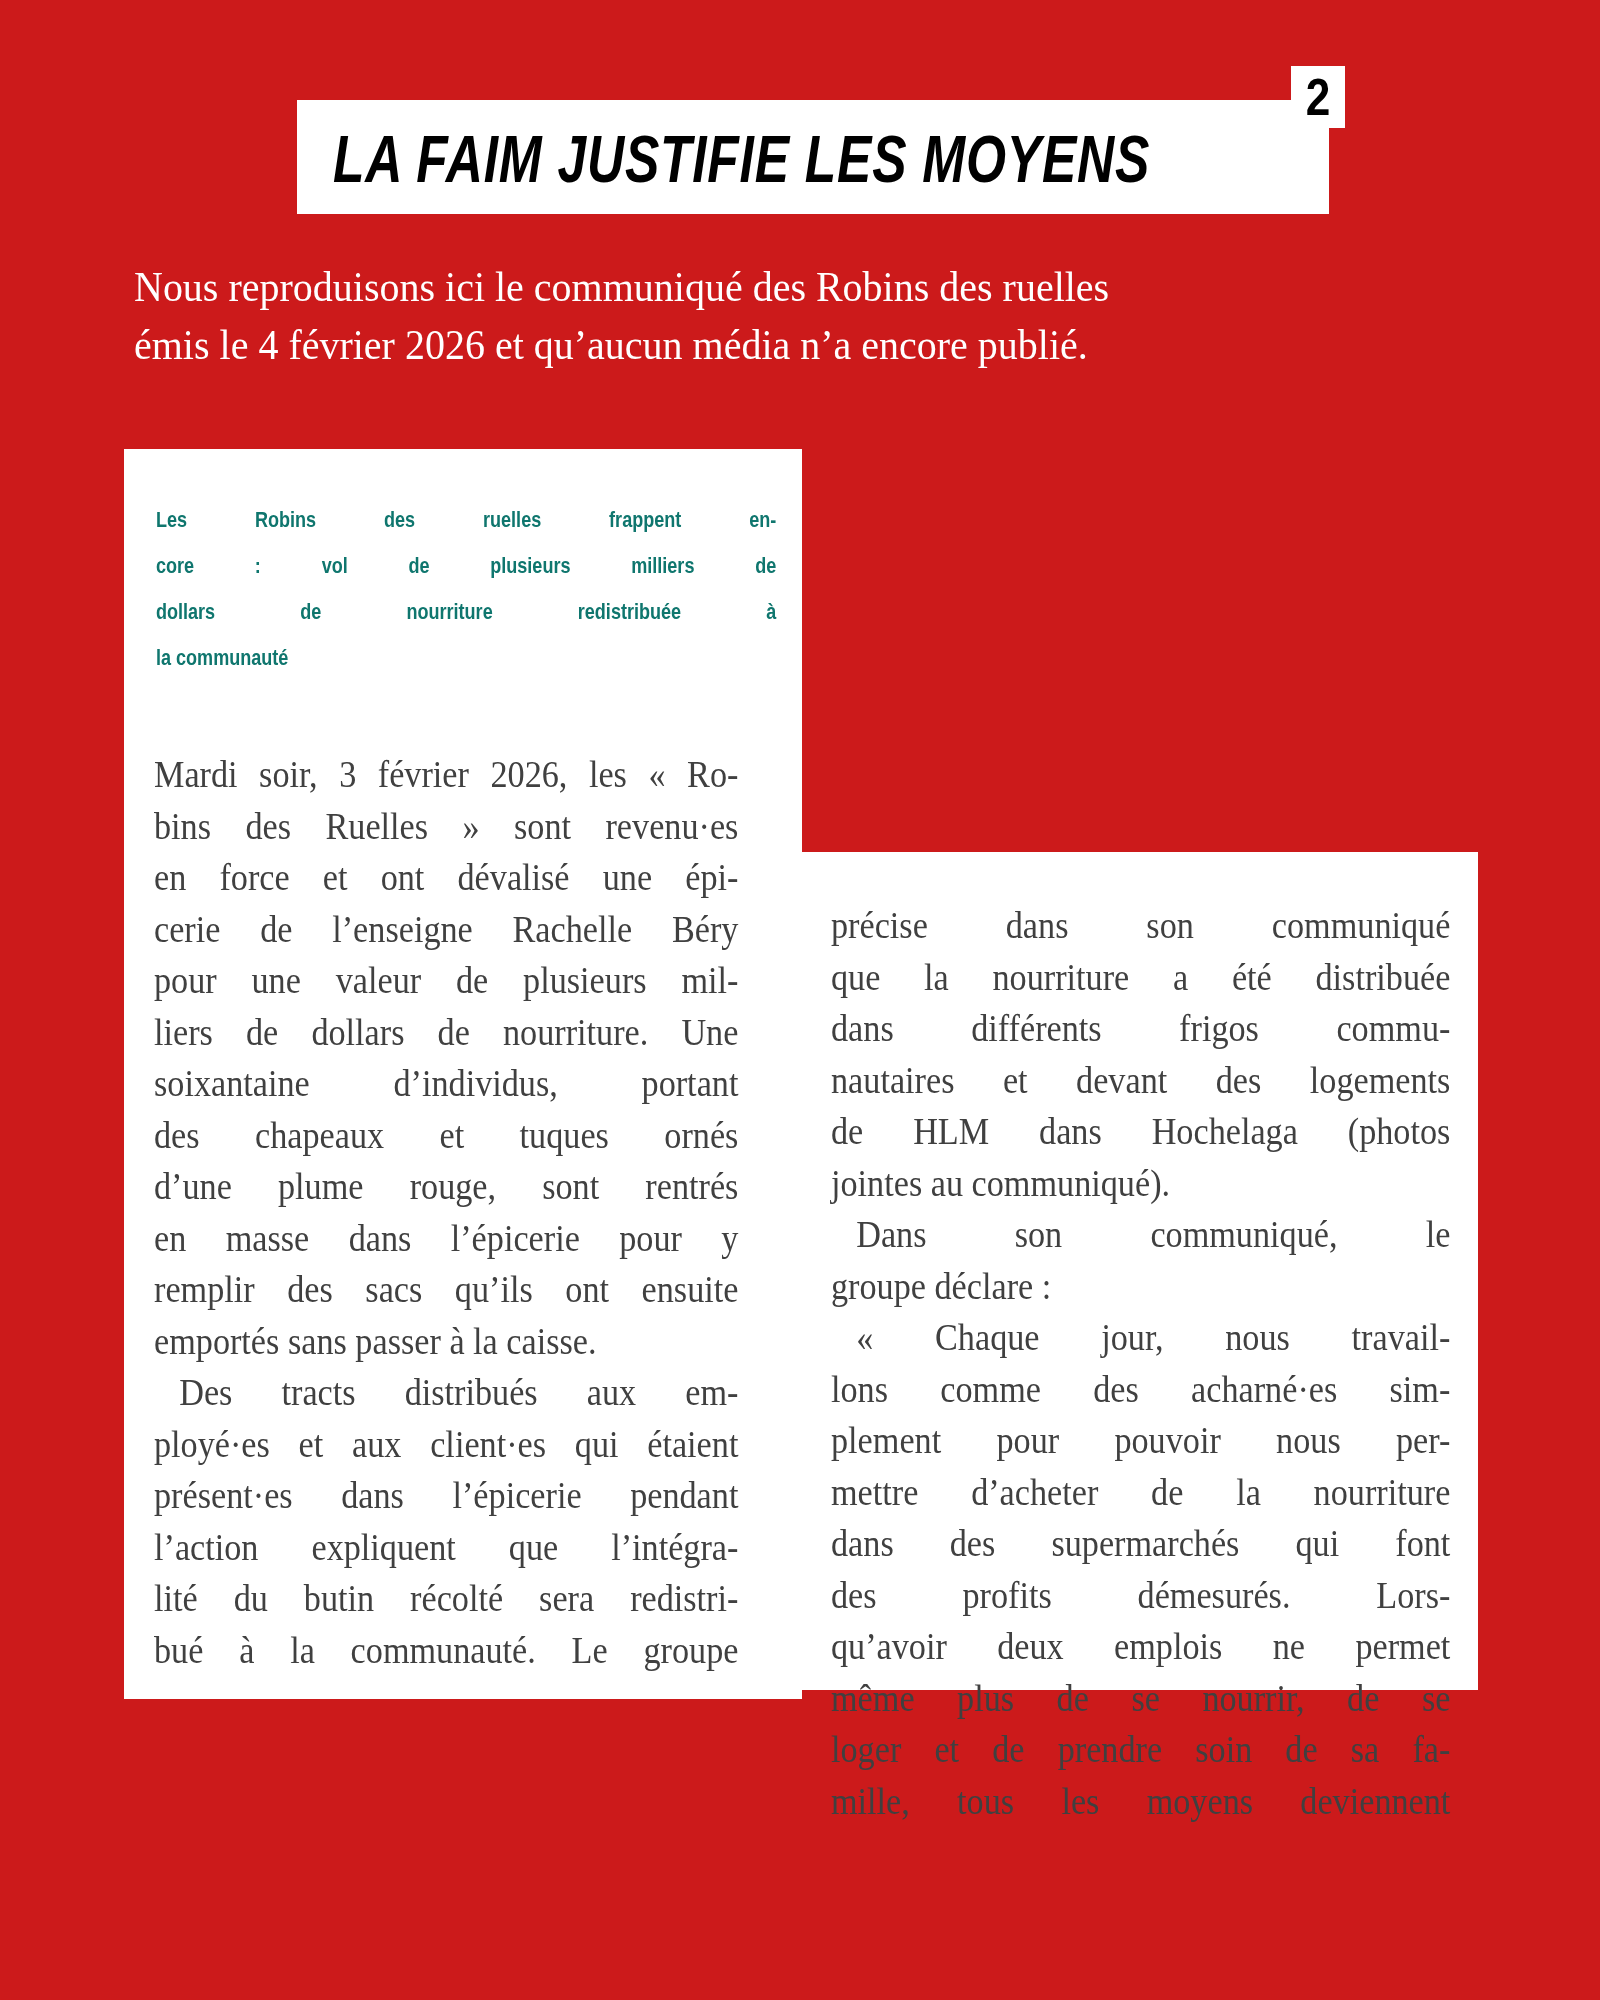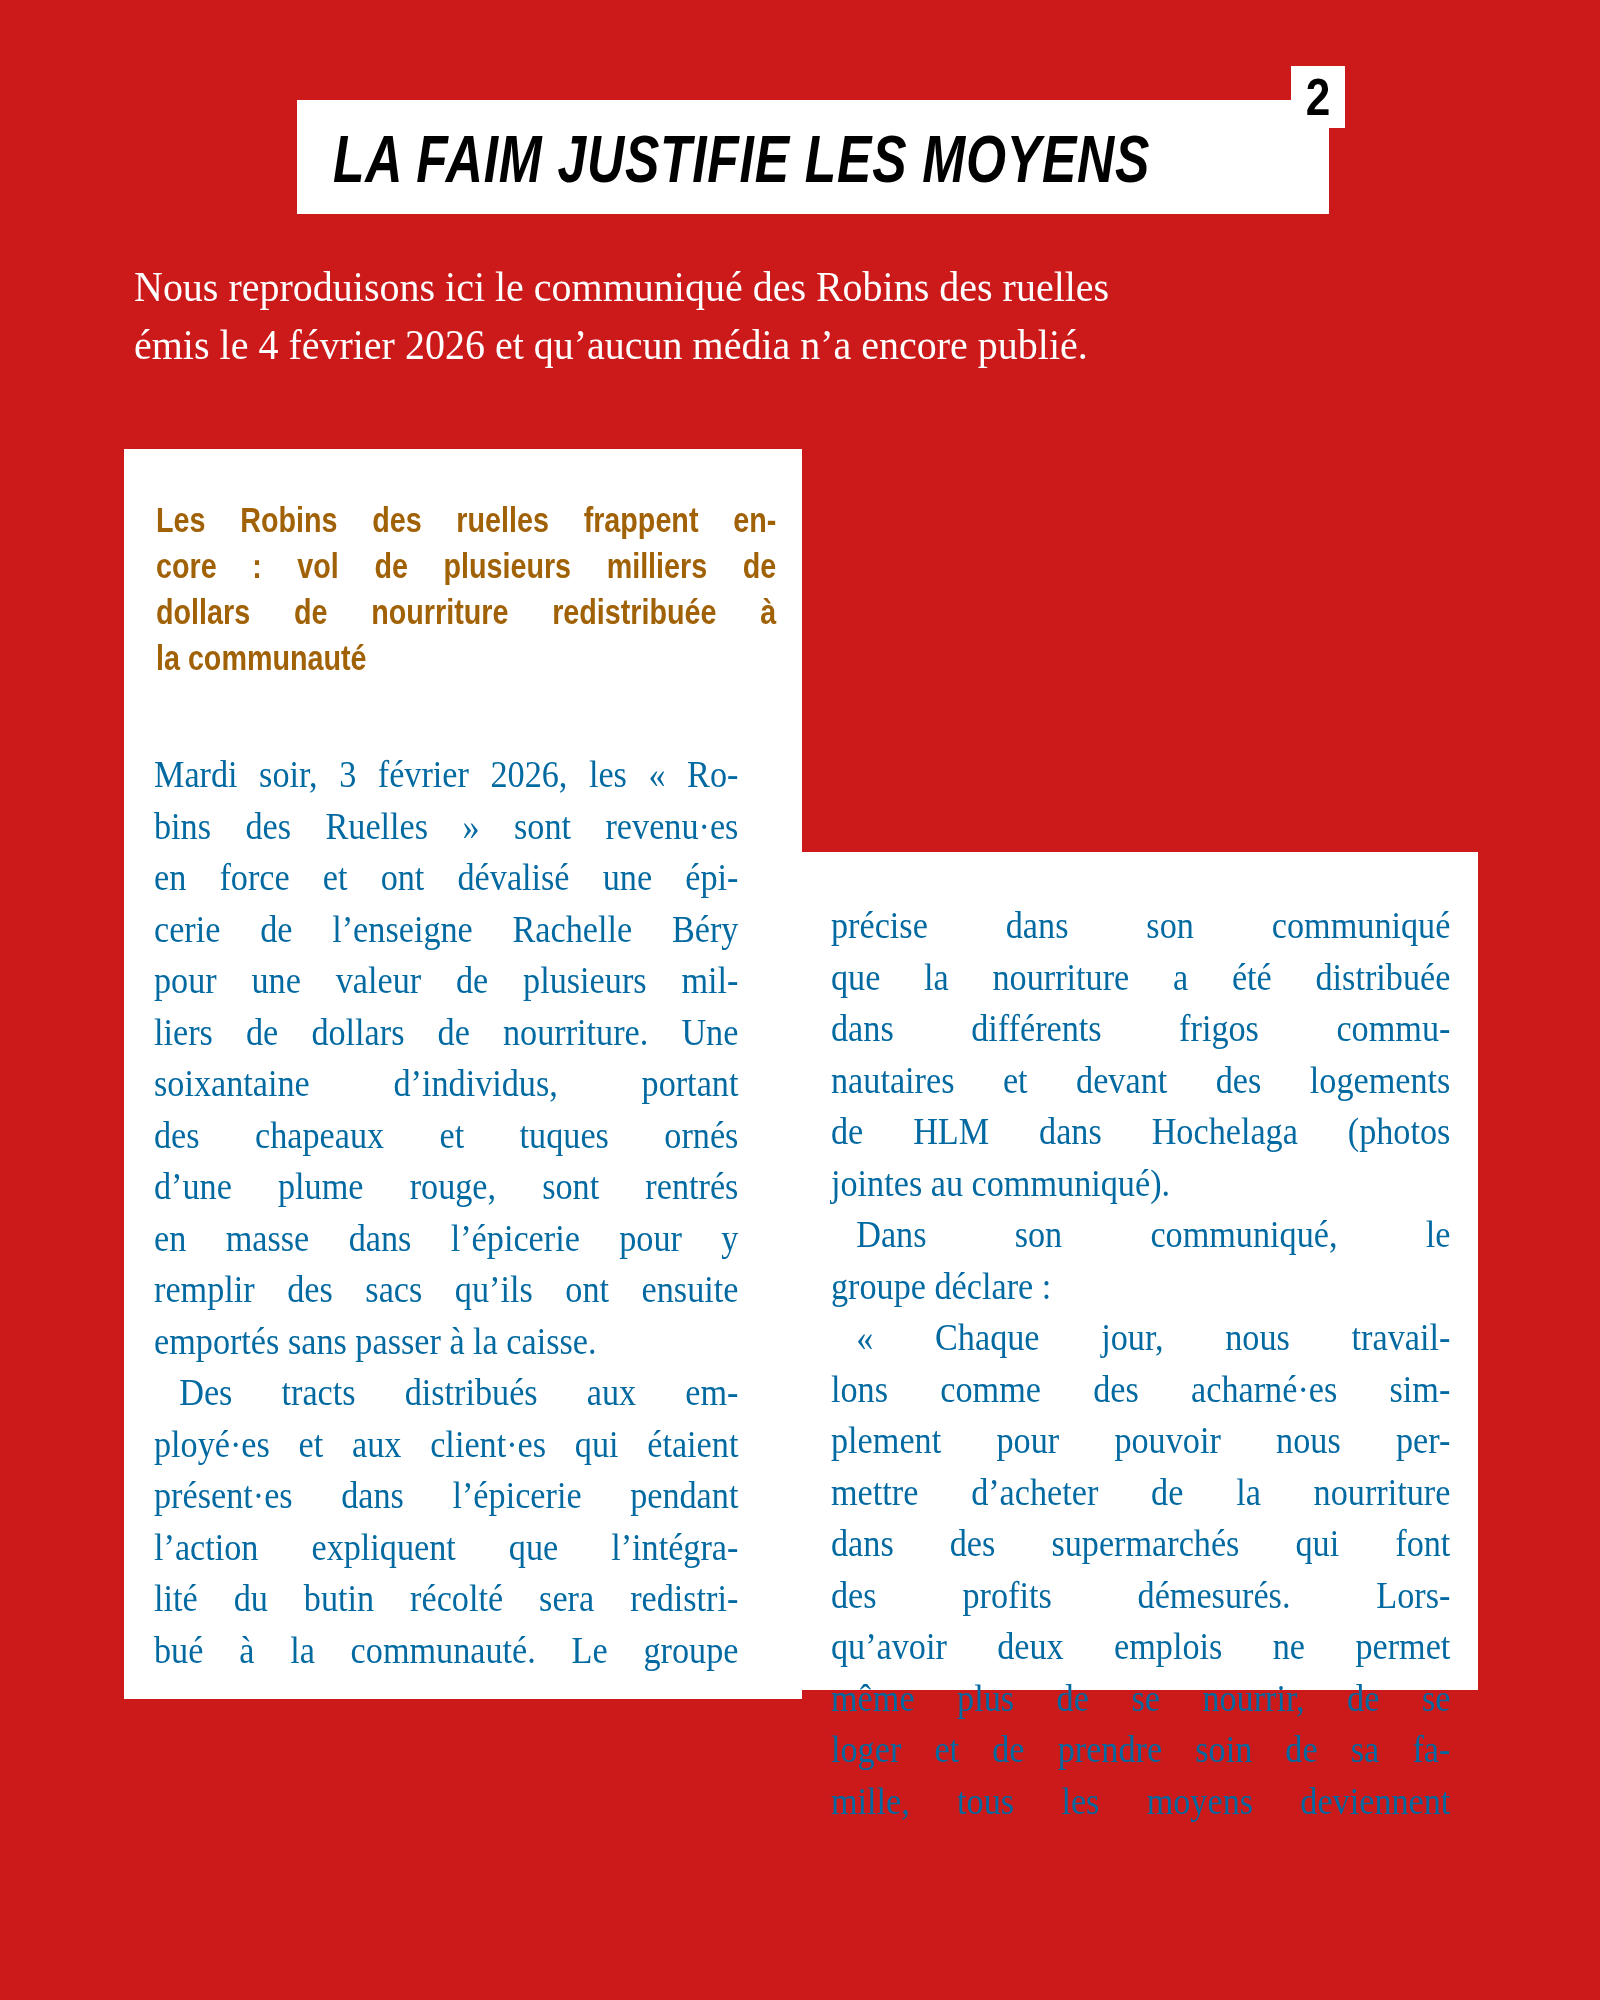--- a/index.html
+++ b/index.html
@@ -87,41 +87,41 @@
       height: 838px;
       background: #ffffff;
     }
     .headline {
       position: absolute;
       left: 32px;
       top: 48px;
       width: 620px;
       font-family: "Liberation Sans", sans-serif;
       font-weight: bold;
-      font-size: 35px;
+      font-size: 22px;
       line-height: 46px;
-      color: #a16207;
+      color: #0f766e;
     }
     .headline div {
       text-align: justify;
       text-align-last: justify;
       white-space: nowrap;
       transform: scaleX(0.82);
       transform-origin: left center;
       width: 122%;
     }
     .headline div.last {
       text-align-last: left;
     }
     .col-text {
       position: absolute;
       font-family: "Liberation Serif", serif;
       font-size: 38px;
       line-height: 51.5px;
-      color: #0369a1;
+      color: #404040;
     }
     .col-text .line {
       display: block;
       white-space: nowrap;
       text-align: justify;
       text-align-last: justify;
       transform: scaleX(0.9);
       transform-origin: left center;
       width: 111%;
       height: 51.5px;

